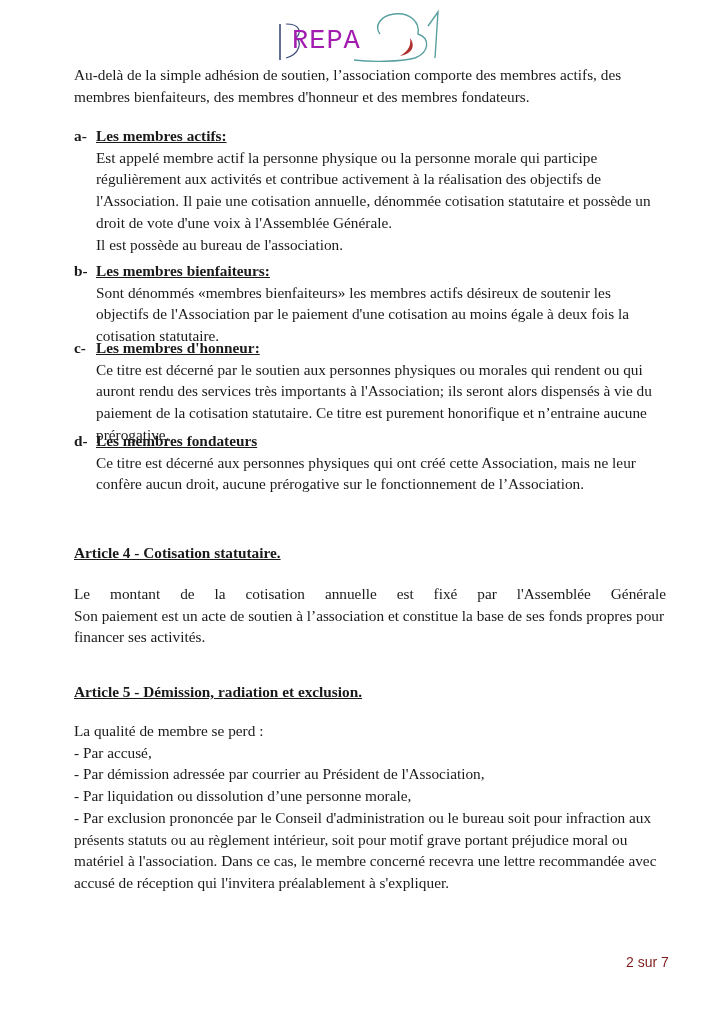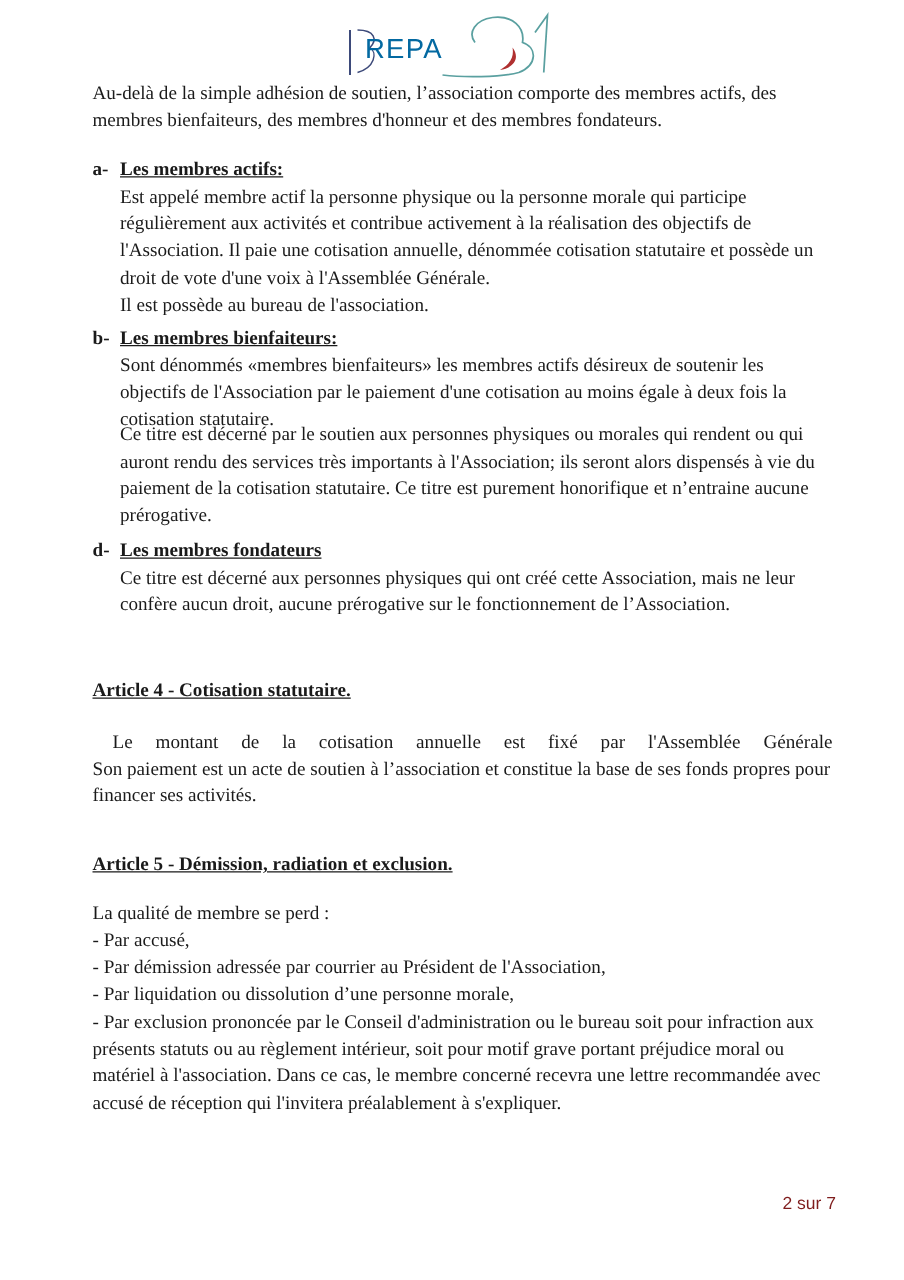--- a/index.html
+++ b/index.html
@@ -1,29 +1,29 @@
 <!DOCTYPE html>
 <html><head>
 <meta charset="utf-8">
 <style>
   html, body { margin: 0; padding: 0; background: #ffffff; }
   body { width: 723px; height: 1024px; position: relative; overflow: hidden;
          font-family: "Liberation Serif", serif; color: #1a1a1a; }
   .logo { position: absolute; left: 270px; top: 2px; width: 190px; height: 62px; }
-  .logo-text { position: absolute; left: 292px; top: 26px; font-family: Liberation Sans, sans-serif;
-               font-size: 22px; color: #0369a1; letter-spacing: 1px; }
+  .logo-text { position: absolute; left: 292px; top: 26px; font-family: Liberation Mono, monospace;
+               font-size: 27px; color: #a21caf; letter-spacing: 1px; }
   .page { position: absolute; left: 74px; top: 64px; width: 592px; font-size: 15.3px; line-height: 21.7px; }
   p { margin: 0; }
   .block { position: absolute; left: 0; width: 592px; }
   .item-head { font-weight: bold; }
   .item-head .lbl { display: inline-block; width: 22px; }
   .item-head .ttl { text-decoration: underline; }
   .indent { padding-left: 22px; }
   .art { font-weight: bold; text-decoration: underline; }
-  .justify { text-align: justify; text-align-last: justify; margin-left: 16px; }
+  .justify { text-align: justify; text-align-last: justify; }
   .footer { position: absolute; left: 626px; top: 954px; font-family: "Liberation Sans", sans-serif;
             font-size: 14px; color: #7f1d1d; }
 </style>
 </head>
 <body>
 
 <svg class="logo" viewBox="0 0 190 62">
   <line x1="10" y1="22" x2="10" y2="58" stroke="#3d4a7a" stroke-width="1.6"></line>
   <path d="M16 22 C30 22 32 30 26 36 C32 40 30 52 16 56" fill="none" stroke="#3d4a7a" stroke-width="1.2"></path>
   <path d="M84 58 C100 60 130 60 145 56 C160 50 160 36 148 32 C150 20 140 10 124 12 C110 14 104 24 110 32" fill="none" stroke="#5aa0a0" stroke-width="1.4"></path>
@@ -47,20 +47,21 @@
   </div>
 
   <div class="block" style="top:196px">
     <p class="item-head"><span class="lbl">b-</span><span class="ttl">Les membres bienfaiteurs:</span></p>
     <div class="indent">
       <p>Sont dénommés «membres bienfaiteurs» les membres actifs désireux de soutenir les objectifs de l'Association par le paiement d'une cotisation au moins égale à deux fois la cotisation statutaire.</p>
     </div>
   </div>
 
   <div class="block" style="top:273px">
+    <p class="item-head"><span class="lbl">c-</span><span class="ttl">Les membres d'honneur:</span></p>
     <div class="indent">
       <p>Ce titre est décerné par le soutien aux personnes physiques ou morales qui rendent ou qui auront rendu des services très importants à l'Association; ils seront alors dispensés à vie du paiement de la cotisation statutaire. Ce titre est purement honorifique et n’entraine aucune prérogative.</p>
     </div>
   </div>
 
   <div class="block" style="top:366px">
     <p class="item-head"><span class="lbl">d-</span><span class="ttl">Les membres fondateurs</span></p>
     <div class="indent">
       <p>Ce titre est décerné aux personnes physiques qui ont créé cette Association, mais ne leur confère aucun droit, aucune prérogative sur le fonctionnement de l’Association.</p>
     </div>

